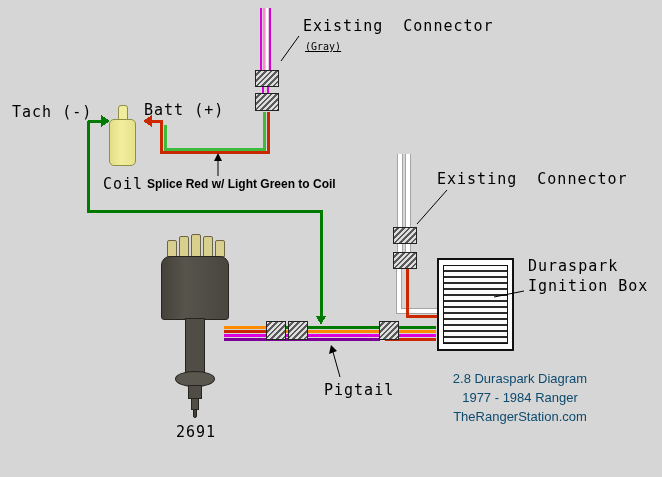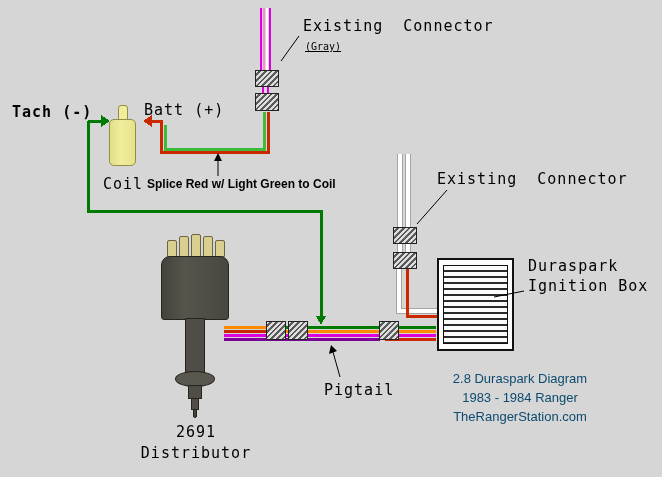--- a/index.html
+++ b/index.html
@@ -197,35 +197,34 @@
       <polygon points="337,351 329,354 331,345" class="fill-black"></polygon>
     </g>
     <line x1="299" y1="36" x2="281" y2="61" class="stroke-black" stroke-width="1"></line>
     <line x1="447" y1="190" x2="417" y2="224" class="stroke-black" stroke-width="1"></line>
     <line x1="524" y1="291" x2="494" y2="297" class="stroke-black" stroke-width="1"></line>
   </svg>
 
   <div class="lbl" style="left:303px;top:17px;">Existing  Connector</div>
   <div class="lbl small" style="left:305px;top:41px;">(Gray)</div>
 
-  <div class="lbl" style="left:12px;top:103px;font-weight:bold;">Tach (-)</div>
+  <div class="lbl" style="left:12px;top:103px;">Tach (-)</div>
   <div class="lbl" style="left:144px;top:101px;">Batt (+)</div>
   <div class="lbl" style="left:103px;top:169px;margin-top:6px;">Coil</div>
 
   <div class="note" style="left:147px;top:177px;">Splice Red w/ Light Green to Coil</div>
 
   <div class="lbl" style="left:437px;top:170px;">Existing  Connector</div>
 
   <div class="lbl" style="left:528px;top:257px;">Duraspark</div>
   <div class="lbl" style="left:324px;top:381px;">Pigtail</div>
 
   <div class="lbl" style="left:528px;top:277px;">Ignition Box</div>
 
   <div class="lbl" style="left:121px;top:423px;width:150px;text-align:center;">2691</div>
-  <div class="lbl" style="left:121px;top:444px;width:150px;text-align:center;">Distributor</div>
 
   <div class="footer" style="left:425px;top:369px;width:190px;">
     <div>2.8 Duraspark Diagram</div>
-    <div>1983 - 1984 Ranger</div>
+    <div>1977 - 1984 Ranger</div>
     <div>TheRangerStation.com</div>
   </div>
 
 </div>
 
 </body></html>

